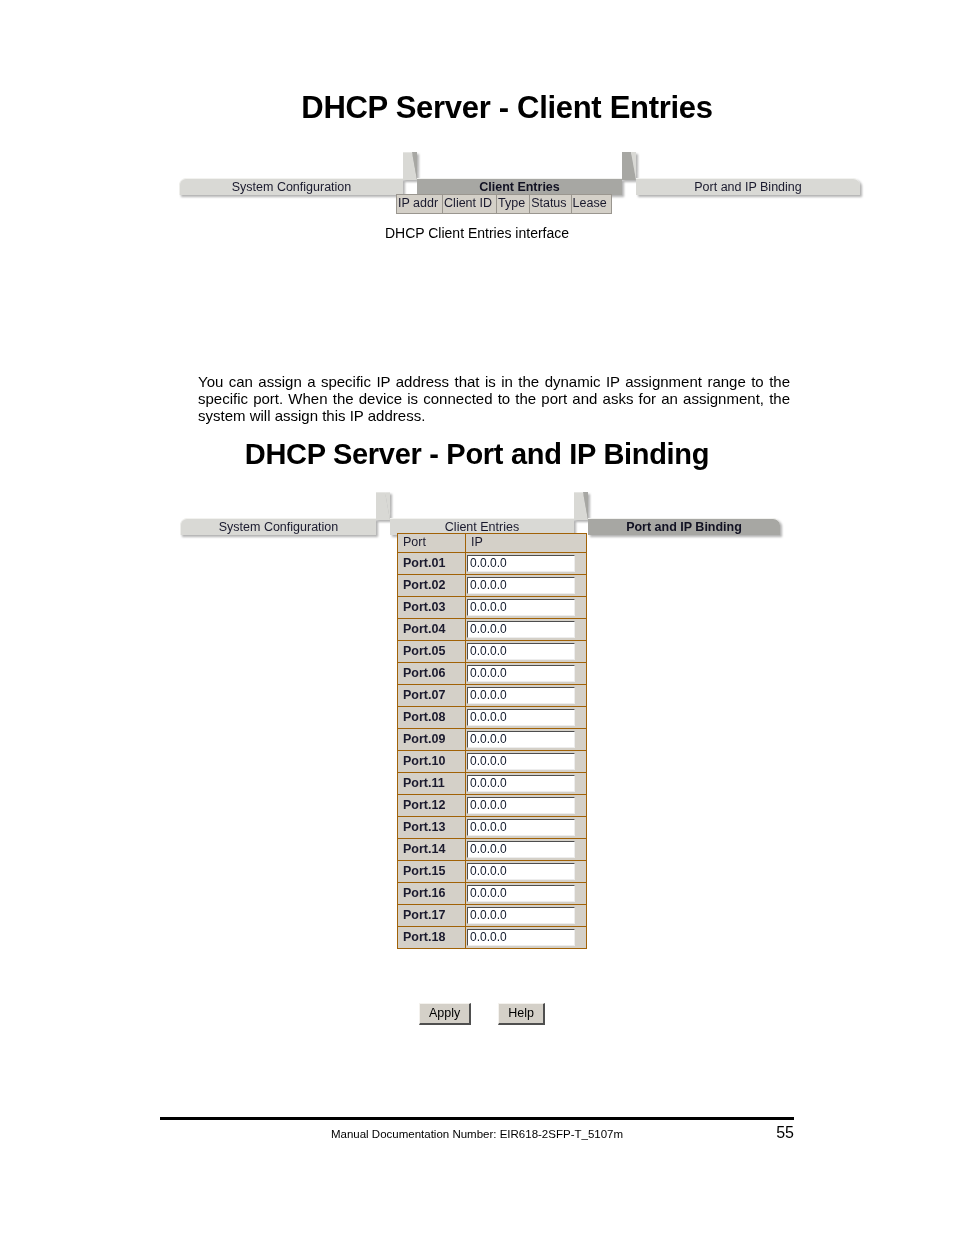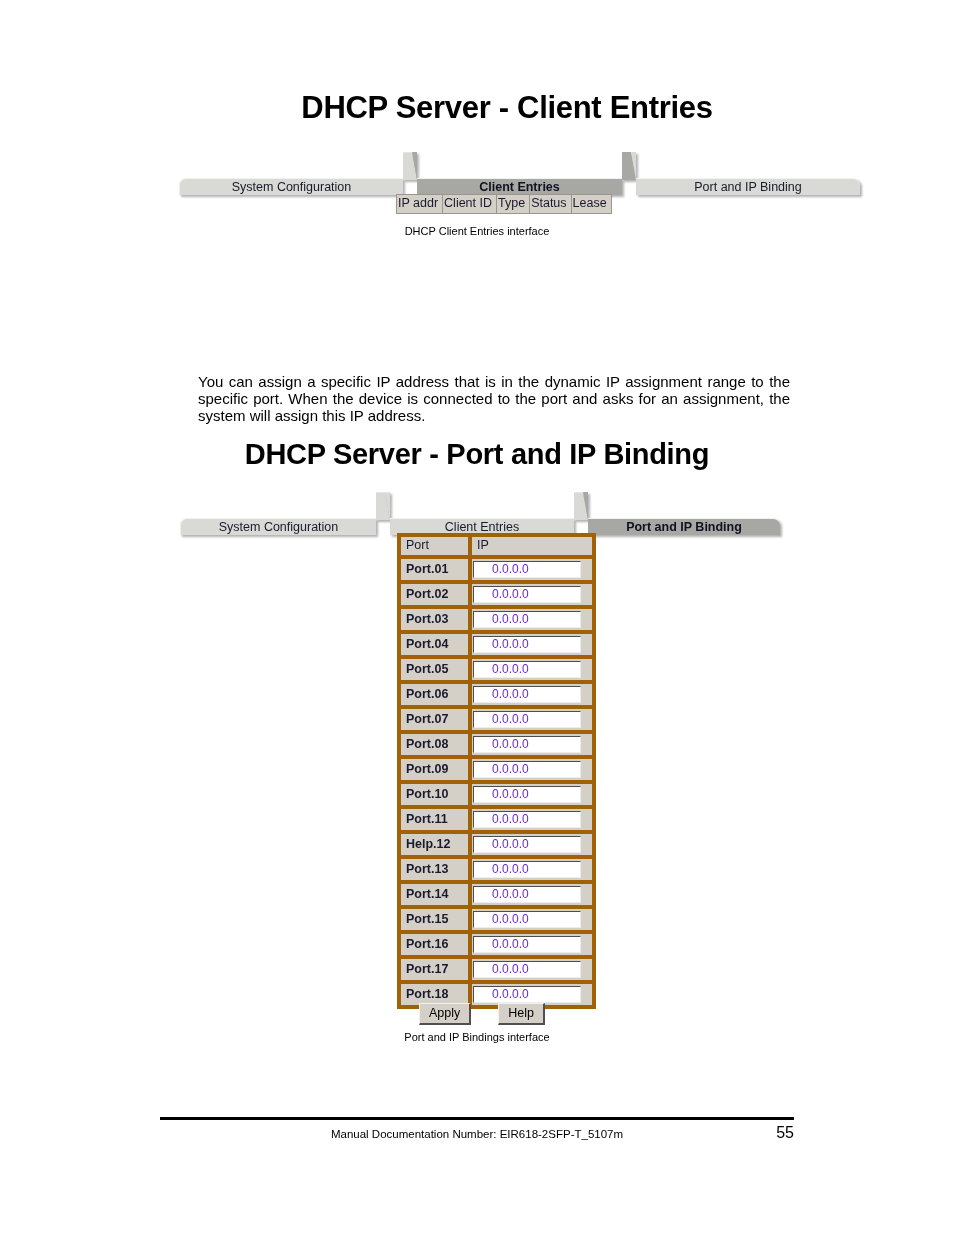--- a/index.html
+++ b/index.html
@@ -119,21 +119,21 @@
     white-space: nowrap;
     line-height: 15px;
   }
 
   
   .caption {
     position: absolute;
     width: 954px;
     left: 0;
     text-align: center;
-    font-size: 11px;
+    font-size: 14px;
     color: #000;
   }
   #caption-client { top: 225px; }
   #caption-binding { top: 1031px; }
 
   
   #body-paragraph {
     position: absolute;
     left: 198px;
     top: 341px;
@@ -149,21 +149,21 @@
   #port-binding-table {
     position: absolute;
     left: 397px;
     top: 533px;
     border-collapse: collapse;
     background: #d4d0c8;
     font-size: 12px;
   }
   #port-binding-table th,
   #port-binding-table td {
-    border: 4px solid #a16207;
+    border: 1px solid #a16207;
     padding: 0;
     margin: 0;
   }
   #port-binding-table thead th {
     background: #d4d0c8;
     font-weight: normal;
     text-align: left;
     font-size: 12.5px;
     color: #1a1a2e;
     padding: 1px 5px 2px 5px;
@@ -191,22 +191,22 @@
     height: 17px;
     line-height: 17px;
     box-sizing: border-box;
     background: #ffffff;
     border-top: 1.5px solid #4d4d4d;
     border-left: 1.5px solid #4d4d4d;
     border-right: 1px solid #ededed;
     border-bottom: 1px solid #ededed;
     font-family: "Liberation Sans", sans-serif;
     font-size: 12px;
-    color: #6d28d9;
-    padding: 0 18px;
+    color: #0f172a;
+    padding: 0 2px;
     outline: none;
   }
 
   
   #button-row {
     position: absolute;
     left: 397px;
     top: 1003px;
     width: 170px;
     display: flex;
@@ -387,21 +387,21 @@
             <input type="text" class="ip-input" value="0.0.0.0" style="">
           </td>
         </tr>
         <tr>
           <td class="port-cell">Port.11</td>
           <td class="ip-cell">
             <input type="text" class="ip-input" value="0.0.0.0" style="">
           </td>
         </tr>
         <tr>
-          <td class="port-cell">Help.12</td>
+          <td class="port-cell">Port.12</td>
           <td class="ip-cell">
             <input type="text" class="ip-input" value="0.0.0.0" style="">
           </td>
         </tr>
         <tr>
           <td class="port-cell">Port.13</td>
           <td class="ip-cell">
             <input type="text" class="ip-input" value="0.0.0.0" style="">
           </td>
         </tr>
@@ -436,19 +436,18 @@
           </td>
         </tr>
       </tbody>
   </table>
 
   <div id="button-row">
     <button class="win-button">Apply</button>
     <button class="win-button">Help</button>
   </div>
 
-  <div class="caption" id="caption-binding">Port and IP Bindings interface</div>
 
   <div id="footer-rule"></div>
   <div id="footer-note">Manual Documentation Number: EIR618-2SFP-T_5107m</div>
   <div id="footer-pagenum">55</div>
 
 </div>
 
 </body></html>

